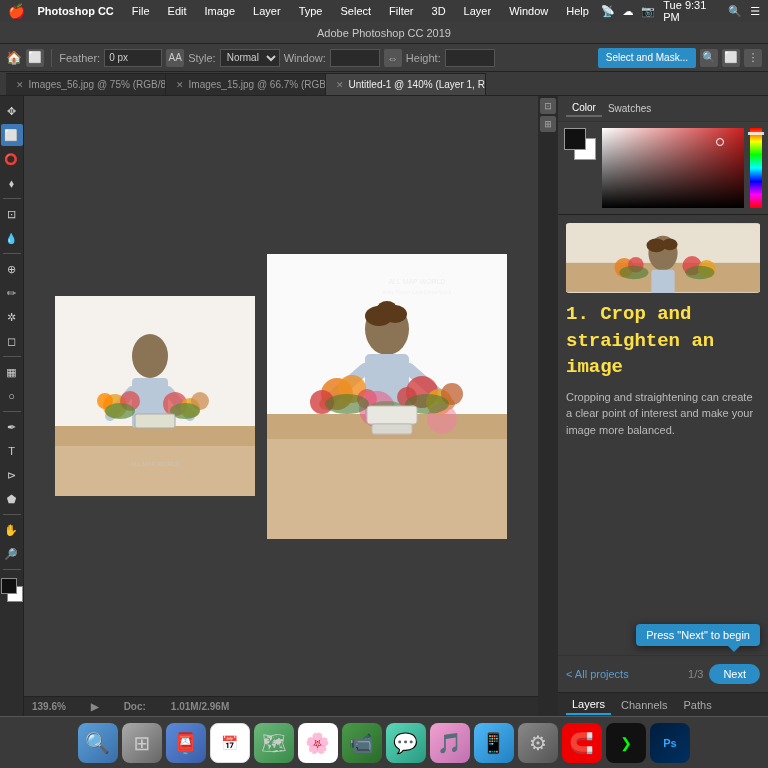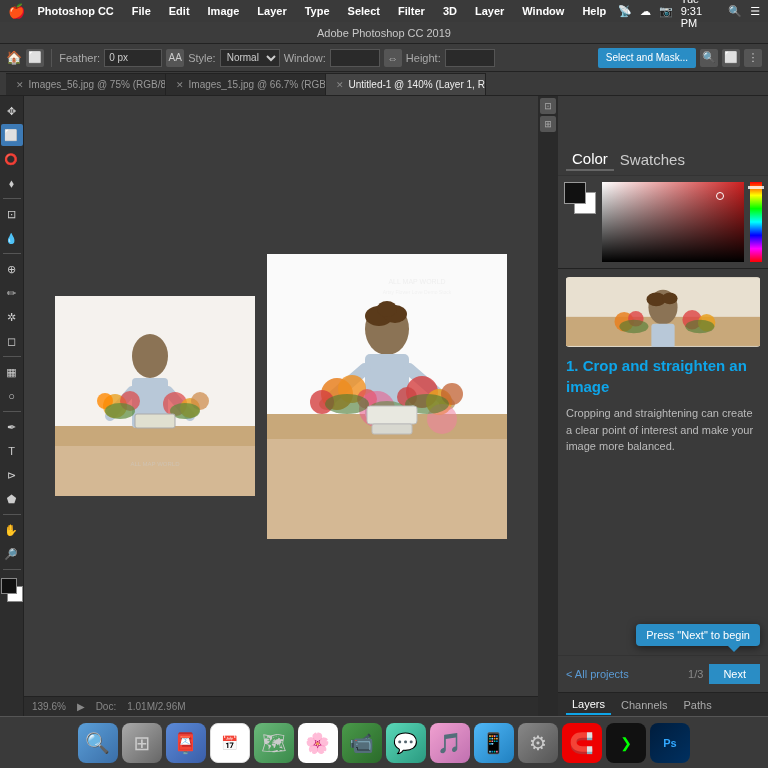--- a/index.html
+++ b/index.html
@@ -22,21 +22,20 @@
       align-items: center;
       padding: 0 8px;
       gap: 6px;
       color: #fff;
       font-size: 11px;
     }
     .mac-menu-item {
       padding: 0 6px;
       cursor: pointer;
       white-space: nowrap;
-      font-weight: bold;
     }
     .mac-menu-item.bold { font-weight: 600; }
     .mac-right {
       margin-left: auto;
       display: flex;
       align-items: center;
       gap: 8px;
       font-size: 11px;
     }
 
@@ -199,42 +198,42 @@
     }
 
     .canvas-statusbar {
       height: 20px;
       background: #2d2d2d;
       display: flex;
       align-items: center;
       padding: 0 8px;
       font-size: 10px;
       color: #888;
-      gap: 11px;
+      gap: 25px;
       border-top: 1px solid #222;
+      font-weight: bold;
     }
 
     
     .color-panel {
       background: #3c3c3c;
       border-bottom: 1px solid #222;
     }
     .panel-header {
       display: flex;
       align-items: center;
       padding: 4px 8px;
       background: #3a3a3a;
       border-bottom: 1px solid #333;
     }
     .panel-tab {
-      font-size: 15px;
+      font-size: 10px;
       color: #ccc;
       padding: 2px 6px;
       cursor: pointer;
-      margin-top: 48px;
     }
     .panel-tab.active {
       color: #fff;
       border-bottom: 2px solid #666;
     }
     .color-picker-area {
       padding: 6px;
       display: flex;
       gap: 6px;
     }
@@ -617,29 +616,29 @@
 
               <circle cx="60" cy="45" r="10" fill="#e88020" opacity="0.85"></circle>
               <circle cx="72" cy="42" r="8" fill="#d44" opacity="0.8"></circle>
               <circle cx="130" cy="43" r="10" fill="#d44" opacity="0.8"></circle>
               <circle cx="145" cy="46" r="9" fill="#e8a020" opacity="0.85"></circle>
               <ellipse cx="70" cy="50" rx="15" ry="7" fill="#4a7a30" opacity="0.6"></ellipse>
               <ellipse cx="138" cy="50" rx="15" ry="7" fill="#4a7a30" opacity="0.6"></ellipse>
             </svg>
           </div>
 
-          <div style="font-size:15px;color:#0ea5e9;font-weight:600;line-height:1.4;">1.  Crop and straighten an image</div>
+          <div style="font-size:19px;color:#fde047;font-weight:600;line-height:1.4;font-family:Liberation Mono, monospace;">1.  Crop and straighten an image</div>
 
           <div style="font-size:11px;color:#bbb;line-height:1.5;">Cropping and straightening can create a clear point of interest and make your image more balanced.</div>
         </div>
 
         <div style="display:flex;align-items:center;padding:8px;gap:6px;border-top:1px solid #333;margin-top:auto;">
           <span style="color:#5b9bd5;font-size:11px;cursor:pointer;">&lt; All projects</span>
           <span style="color:#888;font-size:11px;margin-left:auto;">1/3</span>
-          <button style="background:#2a8dc5;color:#fff;border:none;padding:4px 14px;border-radius:0;font-size:11px;cursor:pointer;">Next</button>
+          <button style="background:#2a8dc5;color:#fff;border:none;padding:4px 14px;border-radius:10px;font-size:11px;cursor:pointer;">Next</button>
         </div>
 
         <div class="ps-bottom-tabs">
           <span class="bottom-tab active">Layers</span>
           <span class="bottom-tab">Channels</span>
           <span class="bottom-tab">Paths</span>
         </div>
 
         <div style="position:relative;">
           <div class="tooltip-bubble">Press "Next" to begin</div>

